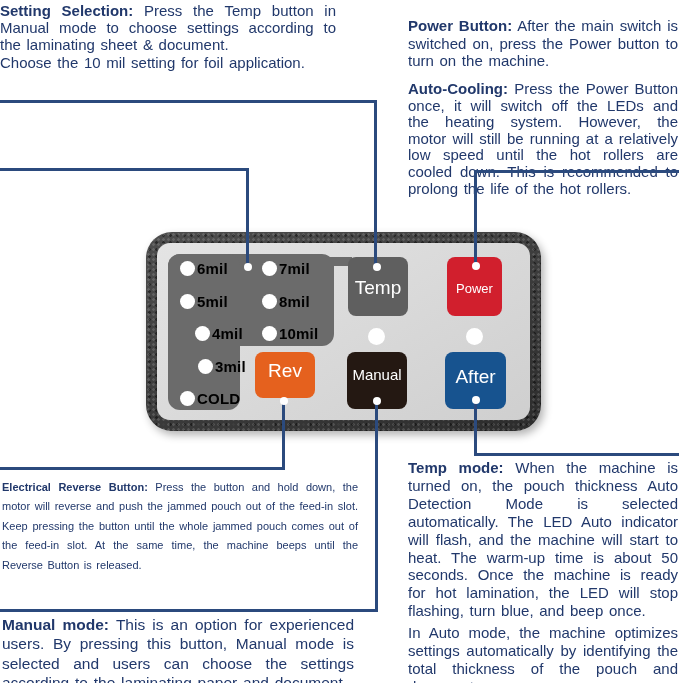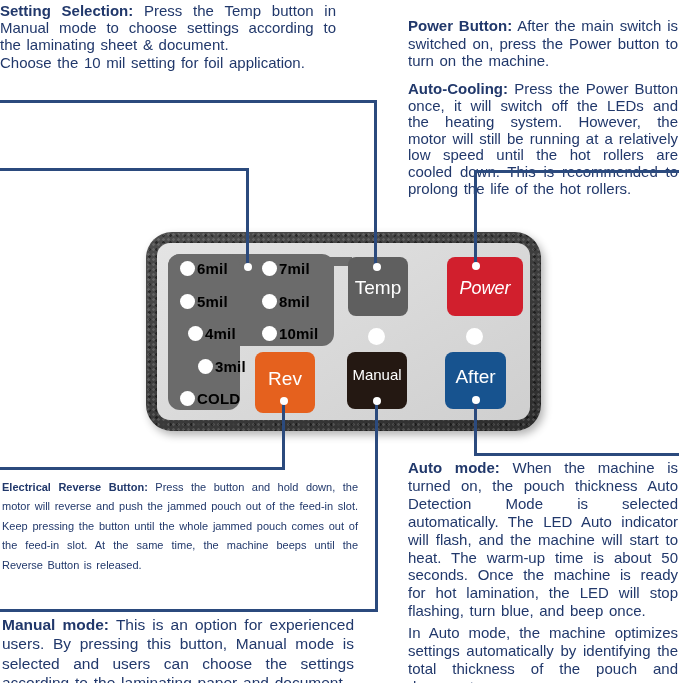--- a/index.html
+++ b/index.html
@@ -40,22 +40,22 @@
   .gray-shape{position:absolute;background:#6b6b6b;z-index:3;}
   #led-area-a{left:168px;top:254px;width:166px;height:92px;border-radius:12px;}
   #led-area-b{left:168px;top:254px;width:72px;height:156px;border-radius:12px;}
   #led-bridge{left:322px;top:257px;width:30px;height:9px;border-radius:0;}
   .led-row{position:absolute;display:flex;align-items:center;z-index:5;color:#000000;
     font-weight:bold;font-size:15px;letter-spacing:0.2px;}
   .led-circ{width:15px;height:15px;border-radius:50%;background:#ffffff;margin-right:2px;flex:none;}
   .btn{position:absolute;border-radius:8px;color:#ffffff;display:flex;align-items:center;
     justify-content:center;z-index:4;}
   #btn-temp  {left:348px;top:257px;width:60px;height:59px;background:#5f5f5f;font-size:19px;padding-top:3px;box-sizing:border-box;}
-  #btn-power {left:447px;top:257px;width:76px;height:59px;background:#d11f2d;font-size:18px;padding-top:3px;box-sizing:border-box;font-style:italic;}
-  #btn-rev   {left:255px;top:352px;width:60px;height:61px;background:#e5611e;font-size:19px;padding-bottom:8px;box-sizing:border-box;}
+  #btn-power {left:447px;top:257px;width:55px;height:59px;background:#d11f2d;font-size:13px;padding-top:3px;box-sizing:border-box;}
+  #btn-rev   {left:255px;top:352px;width:60px;height:46px;background:#e5611e;font-size:19px;padding-bottom:8px;box-sizing:border-box;}
   #btn-manual{left:347px;top:352px;width:60px;height:57px;background:#241812;font-size:15px;padding-bottom:12px;box-sizing:border-box;}
   #btn-auto  {left:445px;top:352px;width:61px;height:57px;background:#17538f;font-size:19px;padding-bottom:8px;box-sizing:border-box;}
   .dot{position:absolute;width:8px;height:8px;border-radius:50%;background:#ffffff;z-index:20;}
   .mid-led{position:absolute;width:17px;height:17px;border-radius:50%;background:#ffffff;z-index:5;}
 </style>
 </head>
 <body>
 
 <div id="canvas">
 
@@ -80,42 +80,42 @@
     <p><span class="hd">Electrical Reverse Button:</span>
     <span>Press the button and hold down, the motor will reverse and push the jammed pouch out of the feed-in slot. Keep pressing the button until the whole jammed pouch comes out of the feed-in slot. At the same time, the machine beeps until the Reverse Button is released.</span></p>
   </div>
 
   <div class="tb" id="b6">
     <p><span class="hd">Manual mode:</span>
     <span>This is an option for experienced users. By pressing this button, Manual mode is selected and users can choose the settings according to the laminating paper and document.</span></p>
   </div>
 
   <div class="tb" id="b7">
-    <p><span class="hd">Auto mode:</span>
+    <p><span class="hd">Temp mode:</span>
     <span>When the machine is turned on, the pouch thickness Auto Detection Mode is selected automatically. The LED Auto indicator will flash, and the machine will start to heat. The warm-up time is about 50 seconds. Once the machine is ready for hot lamination, the LED will stop flashing, turn blue, and beep once.</span></p>
     <p class="p2"><span>In Auto mode, the machine optimizes settings automatically by identifying the total thickness of the pouch and document.</span></p>
   </div>
 
   <div id="panel-frame">
     <div id="panel-face"></div>
   </div>
 
   <div class="gray-shape" id="led-area-a"></div>
   <div class="gray-shape" id="led-area-b"></div>
   <div class="gray-shape" id="led-bridge"></div>
 
   <div class="led-row" style="left:180px;top:260px">
     <span class="led-circ"></span>
     <span>6mil</span>
   </div>
   <div class="led-row" style="left:180px;top:293px">
     <span class="led-circ"></span>
     <span>5mil</span>
   </div>
-  <div class="led-row" style="left:188px;top:325px">
+  <div class="led-row" style="left:195px;top:325px">
     <span class="led-circ"></span>
     <span>4mil</span>
   </div>
   <div class="led-row" style="left:198px;top:358px">
     <span class="led-circ"></span>
     <span>3mil</span>
   </div>
   <div class="led-row" style="left:180px;top:390px">
     <span class="led-circ"></span>
     <span>COLD</span>

